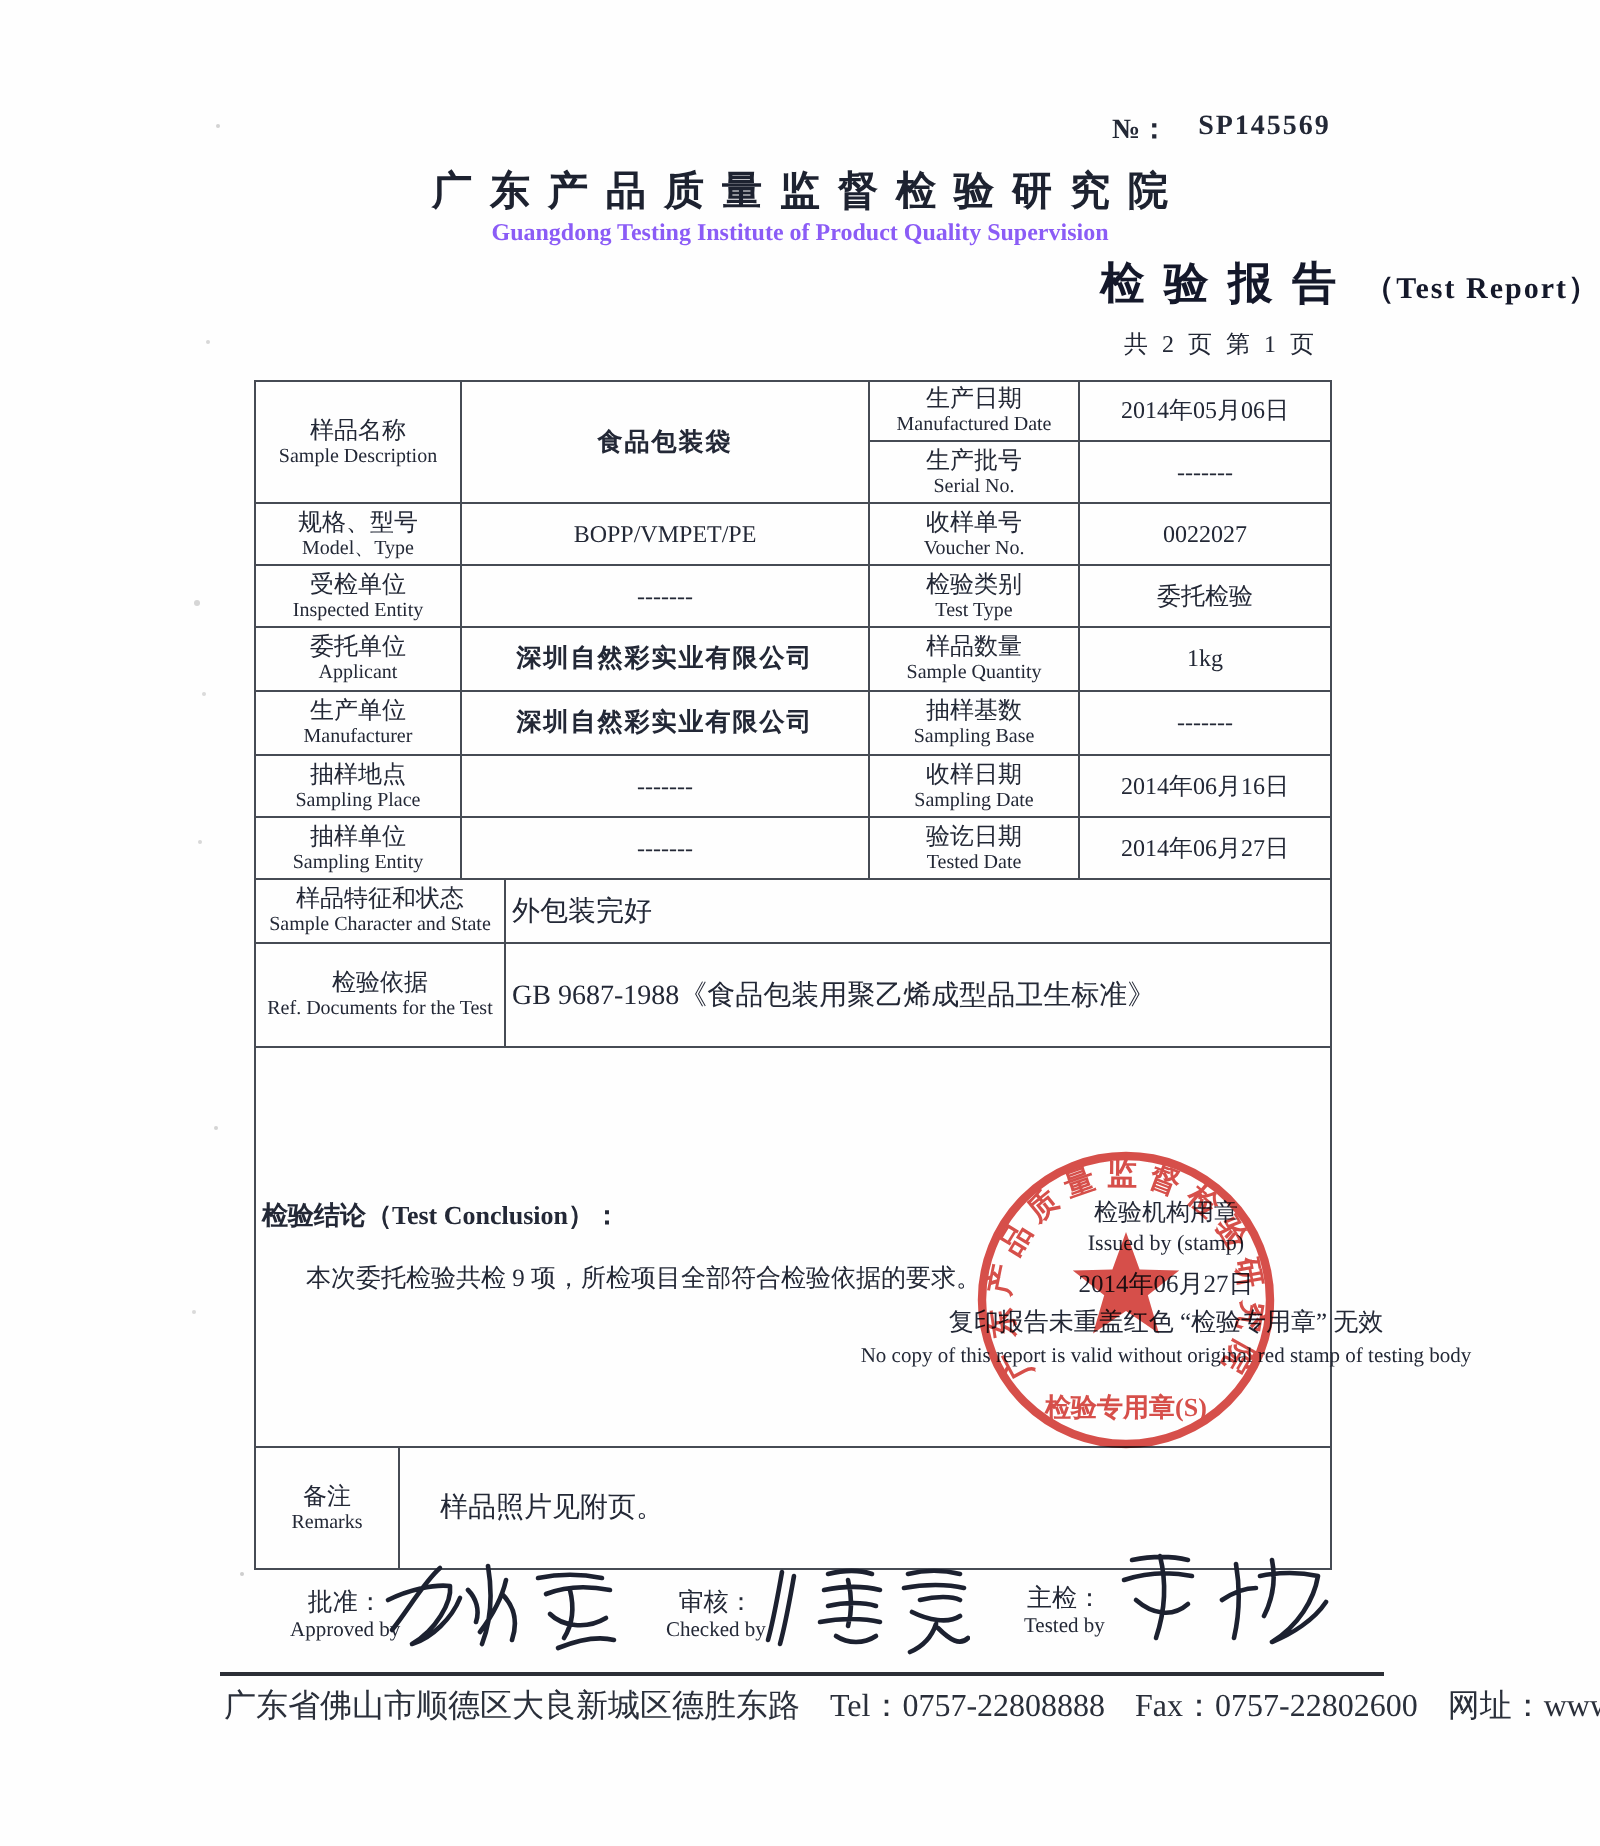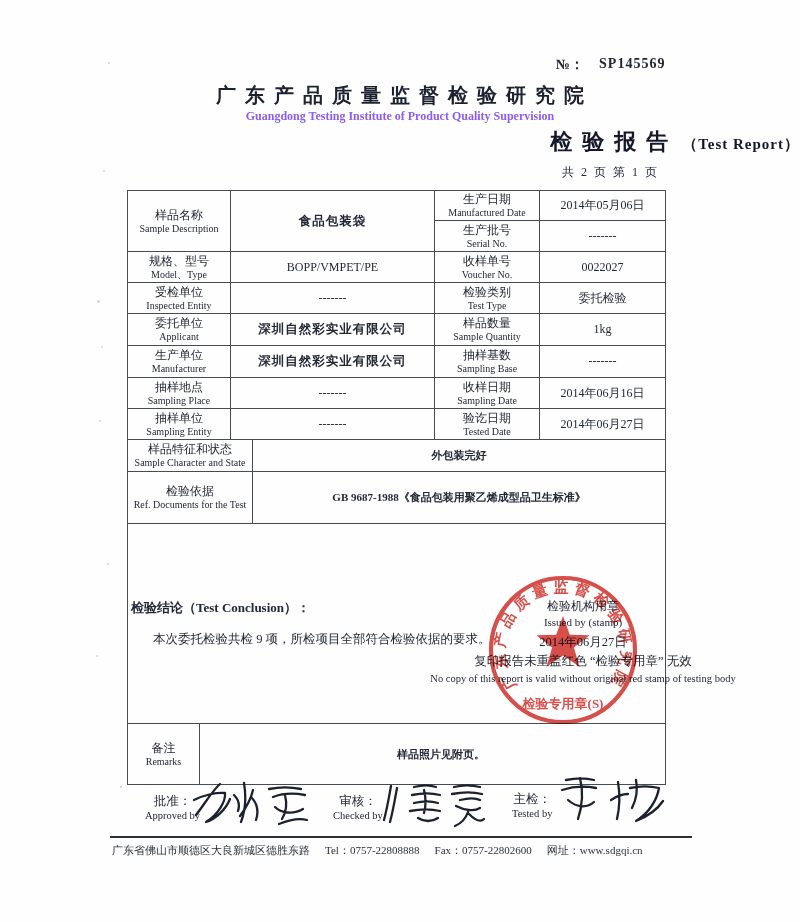--- a/index.html
+++ b/index.html
@@ -19,21 +19,21 @@
   .report-title .t-en{font-size:15px;font-weight:bold;letter-spacing:1px;}
   .page-info{position:absolute;left:562px;top:164px;font-size:12px;letter-spacing:2px;}
   
   table.info{position:absolute;left:127px;top:190px;border-collapse:collapse;table-layout:fixed;width:538px;}
   table.info td{border:1px solid #464b54;padding:1px 3px;vertical-align:middle;overflow:hidden;}
   td.lbl{text-align:center;}
   td.val{text-align:center;font-size:12px;}
   .zh{display:block;font-size:12px;line-height:15px;}
   .en{display:block;font-size:10px;line-height:12px;}
   .company{font-weight:600;font-size:12.5px;letter-spacing:1px;}
-  td.left-val{text-align:center;padding-left:10px;font-size:11px;font-weight:bold;}
+  td.left-val{text-align:left;padding-left:10px;font-size:14px;}
   td.concl-cell{vertical-align:top;padding:40px 16px 0 16px;}
   .concl-title{font-size:13px;font-weight:bold;}
   .concl-text{font-size:12.5px;margin-top:14px;padding-left:22px;}
   
   .issued-block{position:absolute;left:397px;top:598px;width:372px;text-align:center;line-height:1.45;}
   .issued-zh{font-size:12px;}
   .issued-en{font-size:11px;}
   .issued-date{font-size:12.5px;margin-top:2px;}
   .copy-zh{font-size:12.5px;margin-top:1px;}
   .copy-en{font-size:10.5px;}
@@ -41,21 +41,21 @@
     opacity:.85;mix-blend-mode:multiply;pointer-events:none;}
   
   .sig-label{position:absolute;text-align:left;}
   .sig-label .zh{font-size:12.5px;line-height:15px;text-align:center;}
   .sig-label .en{font-size:10.5px;line-height:13px;}
   .sig-svg{position:absolute;}
   .sig-svg path{fill:none;stroke:#1c2130;stroke-width:2.3;stroke-linecap:round;stroke-linejoin:round;}
   
   .footer-rule{position:absolute;left:110px;top:836px;width:582px;height:2px;background:#2c2f36;}
   .footer{position:absolute;left:112px;top:843px;width:600px;display:flex;gap:15px;
-    font-size:11px;white-space:nowrap;color:#2a2f3a;}
+    font-size:16px;white-space:nowrap;color:#2a2f3a;}
   
   .speck{position:absolute;border-radius:50%;opacity:.5;}
 </style>
 </head>
 <body>
 
 <div class="page">
 
   <div class="report-no">
     <span>№：</span>

